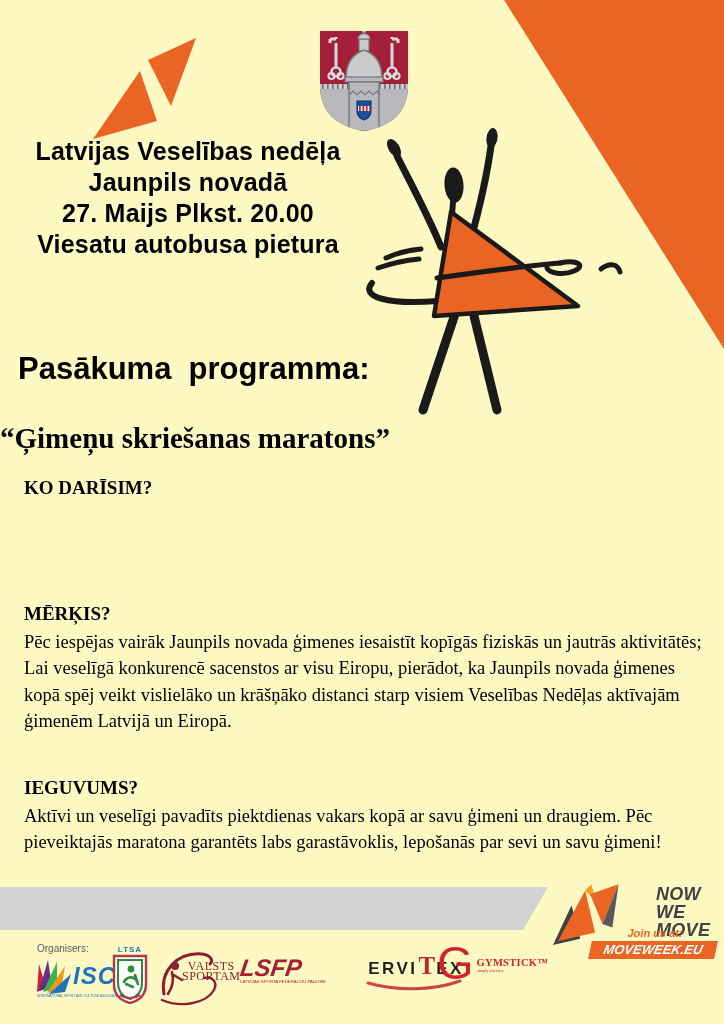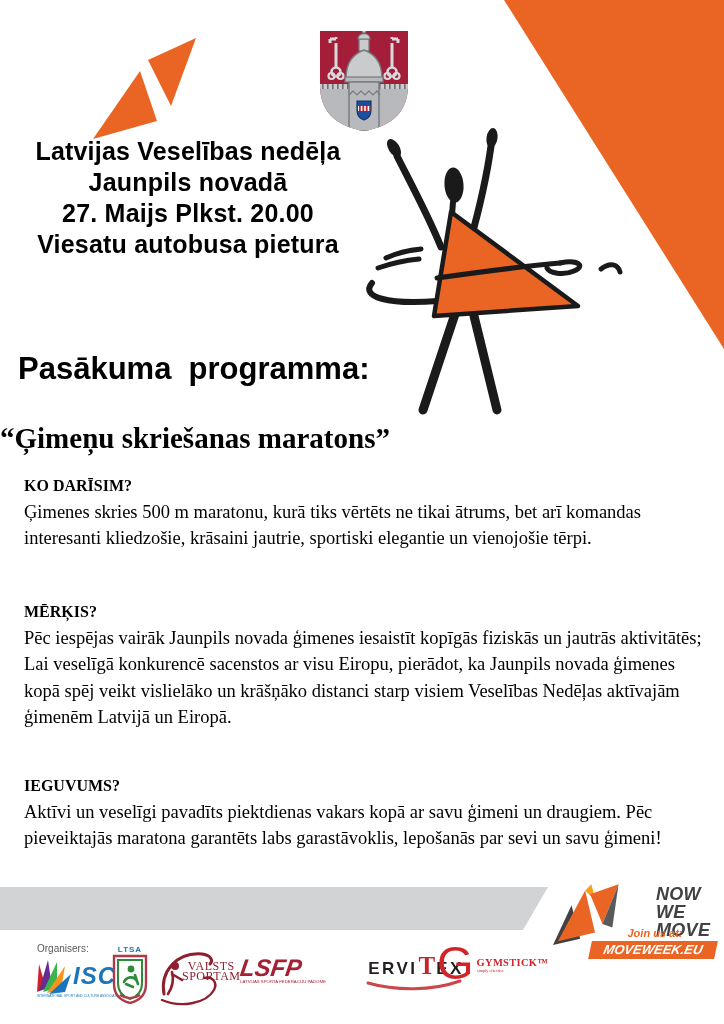--- a/index.html
+++ b/index.html
@@ -6,39 +6,39 @@
     --orange:#EA6524; --gray-band:#D1D3D4; --nwm-dark:#414042;
     --crest-red:#A51E39; --crest-gray:#B7B9BD; --crest-dark:#6E7073;
     --isca-blue:#1B75BB; --lsfp-red:#A32035; --valsts-red:#8E1F2F;
     --ervitex-black:#231F20; --ervitex-red:#C1272D; --gymstick-red:#D2232A;
     --ltsa-green:#2E8B3C; --ltsa-red:#B23A48;
   }
   html,body{margin:0;padding:0;}
   body{background:#888;}
   .poster{
     position:relative;width:724px;height:1024px;margin:0 auto;
-    background:#ffffff;overflow:hidden;
+    background:#fef9c3;overflow:hidden;
     font-family:"Liberation Sans",sans-serif;color:#000;
   }
   .abs{position:absolute;}
   
   .corner-triangle{left:504px;top:0;width:220px;height:349px;
     background:var(--orange);clip-path:polygon(0 0,100% 0,100% 100%);}
   
   .header-block{left:8px;top:136px;width:360px;text-align:center;
     font-weight:bold;font-size:25px;line-height:31px;letter-spacing:0.2px;}
   
   .program-heading{left:18px;top:351px;font-weight:bold;font-size:31px;white-space:pre-wrap;}
   
   .event-title{left:0;top:422px;width:724px;text-align:left;
     font-family:"Liberation Serif",serif;font-weight:bold;font-size:29px;}
   
   .section{left:24px;width:680px;font-family:"Liberation Serif",serif;}
   .sec-what{top:477px;}  .sec-goal{top:603px;}  .sec-benefit{top:777px;}
-  .sec-heading{font-weight:bold;font-size:16px;margin:0 0 4px 0;}
+  .sec-heading{font-weight:bold;font-size:19px;margin:0 0 4px 0;}
   .sec-body{font-size:18.5px;line-height:1.42;margin:0;white-space:pre-line;}
   
   .gray-band{left:0;top:887px;width:548px;height:43px;background:var(--gray-band);
     clip-path:polygon(0 0,100% 0,calc(100% - 25px) 100%,0 100%);}
   
   .nwm-text{left:656px;top:885px;color:var(--nwm-dark);font-style:italic;
     font-weight:bold;font-size:18px;line-height:18px;letter-spacing:.3px;}
   .join-label{left:592px;top:927px;width:126px;text-align:center;color:var(--orange);
     font-style:italic;font-weight:bold;font-size:11px;}
   .moveweek-ribbon{left:590px;top:941px;width:126px;height:18px;background:var(--orange);
@@ -190,21 +190,20 @@
       <path d="M601,269 C610,262 618,264 620,272" stroke-width="5"></path>
     </g>
   </svg>
 
   <div class="abs program-heading">Pasākuma  programma:</div>
 
   <div class="abs event-title">“Ģimeņu skriešanas maratons”</div>
 
   <div class="abs section sec-what">
     <h2 class="sec-heading">KO DARĪSIM?</h2>
-    <p class="sec-body">Ģimenes skries 500 m maratonu, kurā tiks vērtēts ne tikai ātrums, bet arī komandas interesanti kliedzošie, krāsaini jautrie, sportiski elegantie un vienojošie tērpi.</p>
   </div>
   <div class="abs section sec-goal">
     <h2 class="sec-heading">MĒRĶIS?</h2>
     <p class="sec-body">Pēc iespējas vairāk Jaunpils novada ģimenes iesaistīt kopīgās fiziskās un jautrās aktivitātēs;
 Lai veselīgā konkurencē sacenstos ar visu Eiropu, pierādot, ka Jaunpils novada ģimenes kopā spēj veikt vislielāko un krāšņāko distanci starp visiem Veselības Nedēļas aktīvajām ģimenēm Latvijā un Eiropā.</p>
   </div>
   <div class="abs section sec-benefit">
     <h2 class="sec-heading">IEGUVUMS?</h2>
     <p class="sec-body">Aktīvi un veselīgi pavadīts piektdienas vakars kopā ar savu ģimeni un draugiem. Pēc pieveiktajās maratona garantēts labs garastāvoklis, lepošanās par sevi un savu ģimeni!</p>
   </div>

